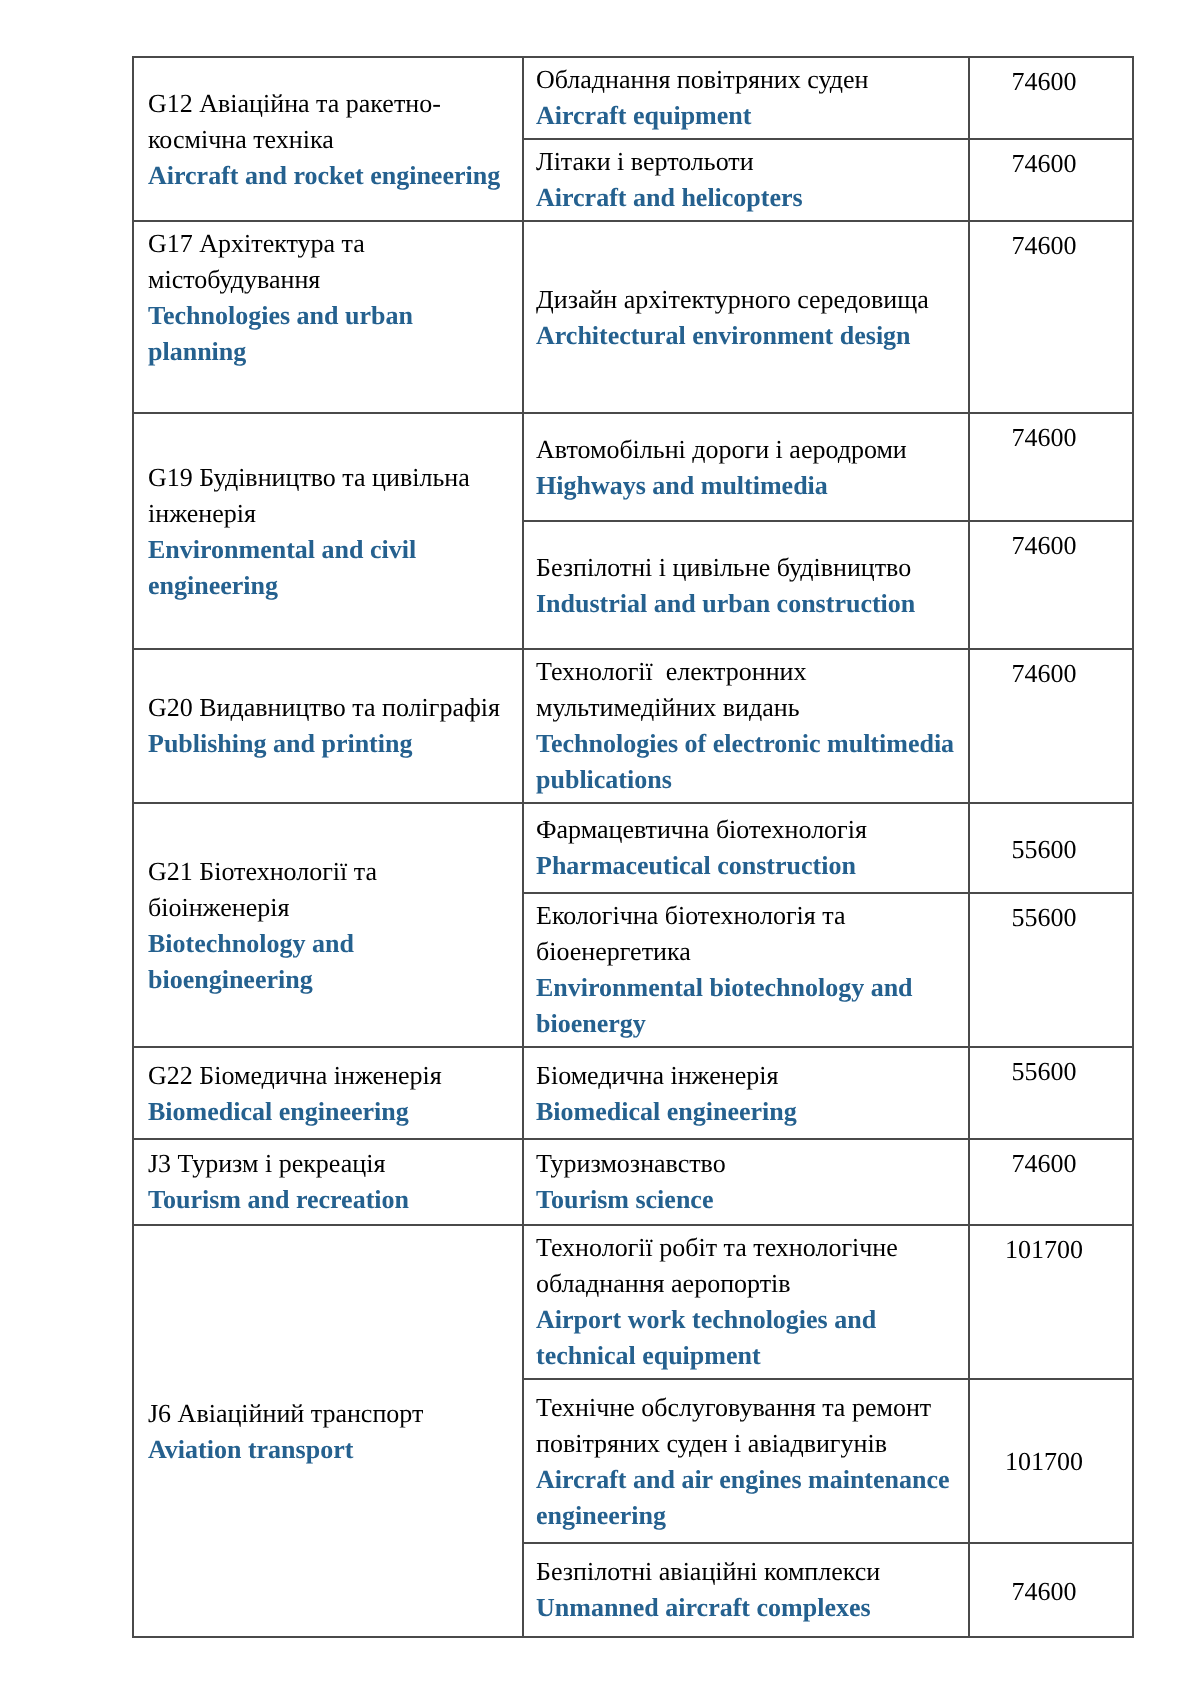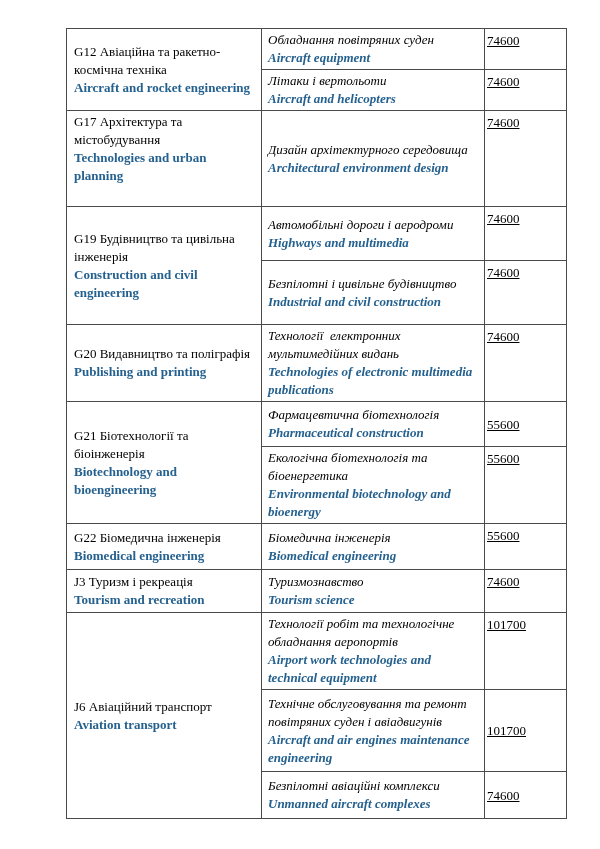--- a/index.html
+++ b/index.html
@@ -10,22 +10,22 @@
   table.doc-table{
     position:absolute;left:66px;top:28px;
     border-collapse:collapse;table-layout:fixed;
   }
   td{
     border:1px solid #4a4a4a;
     font-size:13px;line-height:18px;color:#000;
     overflow:hidden;
   }
   td.cat{width:183px;vertical-align:middle;padding:2px 4px 2px 7px;}
-  td.spec{width:214px;vertical-align:middle;padding:2px 2px 2px 6px;font-style:italic;}
-  td.price{width:70px;vertical-align:top;text-align:left;padding:3px 9px 2px 2px;text-decoration:underline;}
+  td.spec{width:214px;vertical-align:middle;padding:2px 2px 2px 6px;}
+  td.price{width:70px;vertical-align:top;text-align:center;padding:3px 9px 2px 2px;}
   td.v-top{vertical-align:top;}
   td.v-mid{vertical-align:middle;}
   span.uk{display:block;white-space:pre-wrap;}
   span.en{display:block;font-weight:bold;color:var(--accent,#25618f);}
 </style>
 </head>
 <body style="background: rgb(255, 255, 255);">
 
 <table class="doc-table">
 
@@ -57,32 +57,32 @@
     <td class="spec">
       <span class="uk">Дизайн архітектурного середовища</span>
       <span class="en">Architectural environment design</span>
     </td>
     <td class="price">74600</td>
   </tr>
 
   <tr style="height:54px">
     <td class="cat" rowspan="2">
       <span class="uk">G19 Будівництво та цивільна інженерія</span>
-      <span class="en">Construction and civil engineering</span>
+      <span class="en">Environmental and civil engineering</span>
     </td>
     <td class="spec">
       <span class="uk">Автомобільні дороги і аеродроми</span>
       <span class="en">Highways and multimedia</span>
     </td>
     <td class="price">74600</td>
   </tr>
   <tr style="height:64px">
     <td class="spec">
       <span class="uk">Безпілотні і цивільне будівництво</span>
-      <span class="en">Industrial and civil construction</span>
+      <span class="en">Industrial and urban construction</span>
     </td>
     <td class="price">74600</td>
   </tr>
 
   <tr style="height:72px">
     <td class="cat">
       <span class="uk">G20 Видавництво та поліграфія</span>
       <span class="en">Publishing and printing</span>
     </td>
     <td class="spec">

